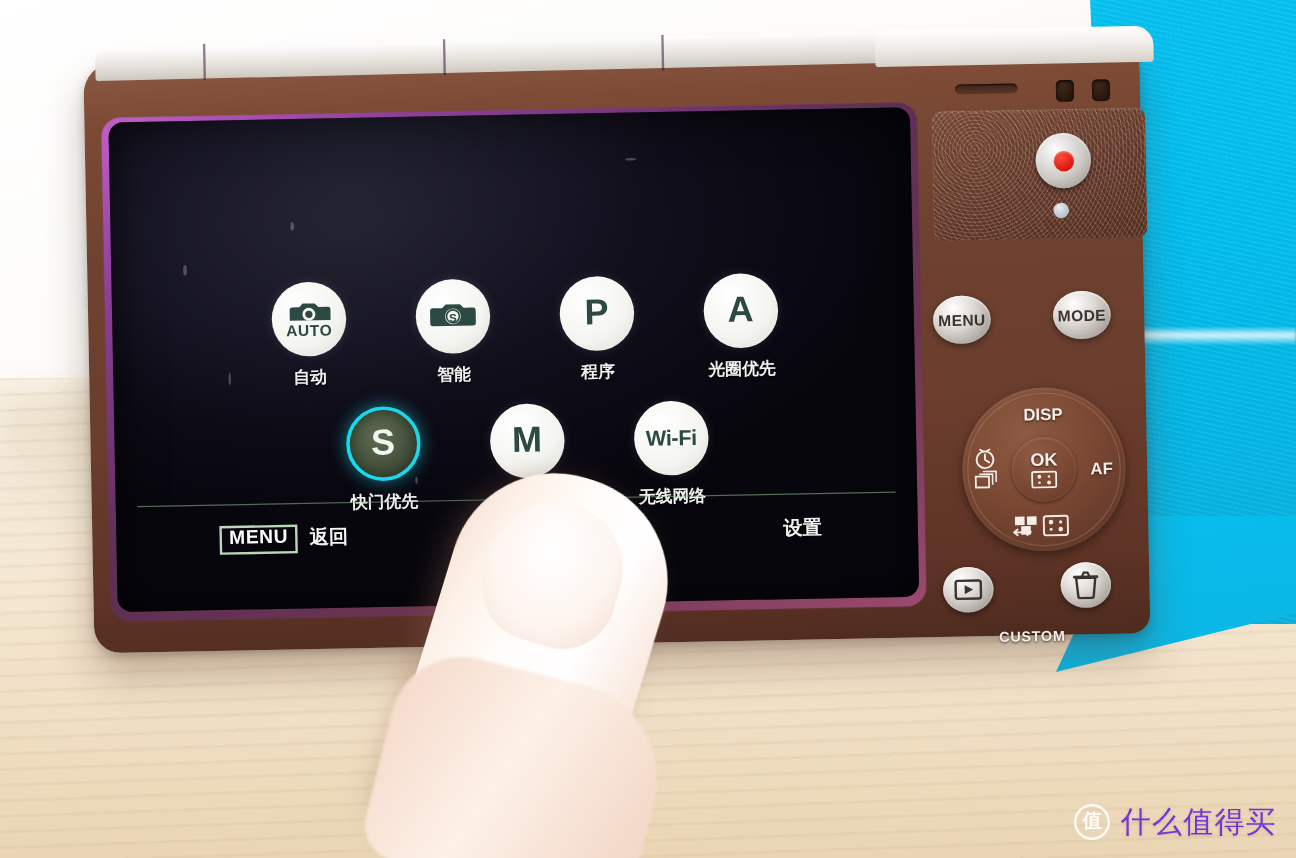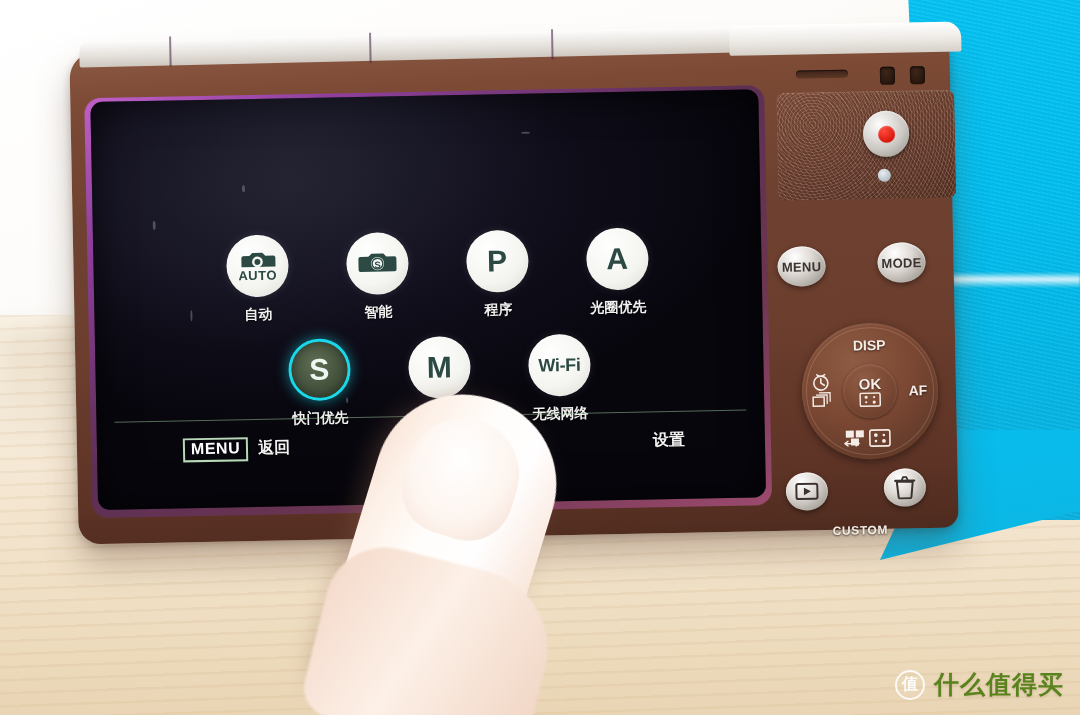--- a/index.html
+++ b/index.html
@@ -462,23 +462,23 @@
   .wm-badge {
     width: 30px; height: 30px;
     border-radius: 50%;
     border: 2px solid rgba(255,255,255,0.95);
     color: #ffffff;
     font-size: 16px;
     font-weight: bold;
     display: flex; align-items: center; justify-content: center;
   }
   .wm-text {
-    color: #4d7c0f;
+    color: #6d28d9;
     font-size: 25px;
-    font-weight: bold;
+    font-weight: normal;
     letter-spacing: 1px;
     text-shadow: 0 1px 3px rgba(150,120,90,0.35);
   }
 </style>
 </head>
 <body>
 
 <div class="scene">
   <div class="bg-wall"></div>
   <div class="bg-wood"></div>

